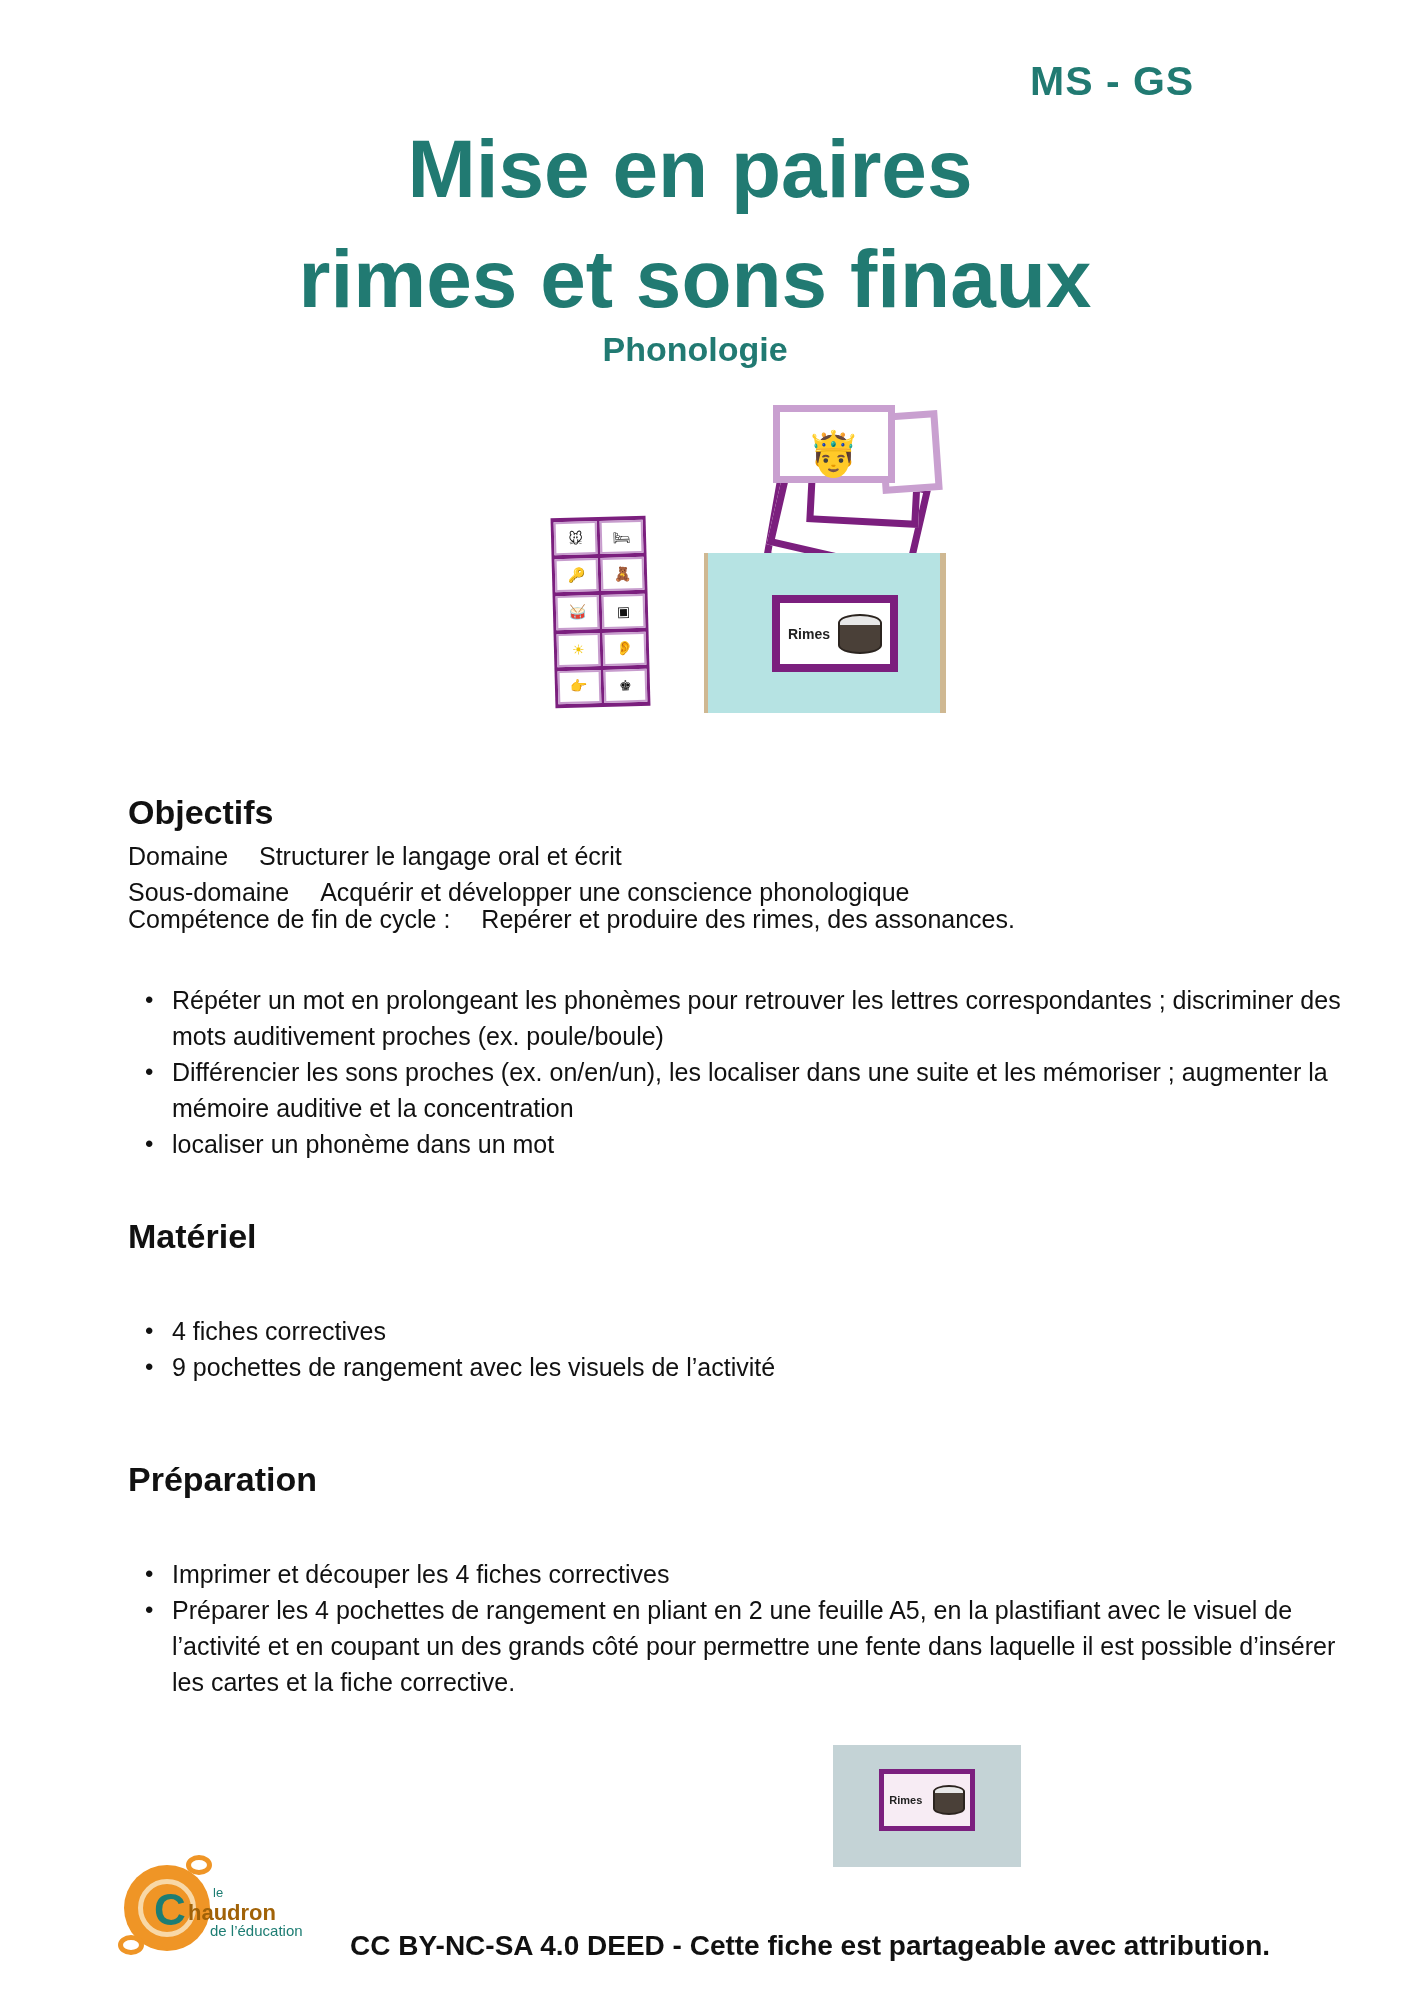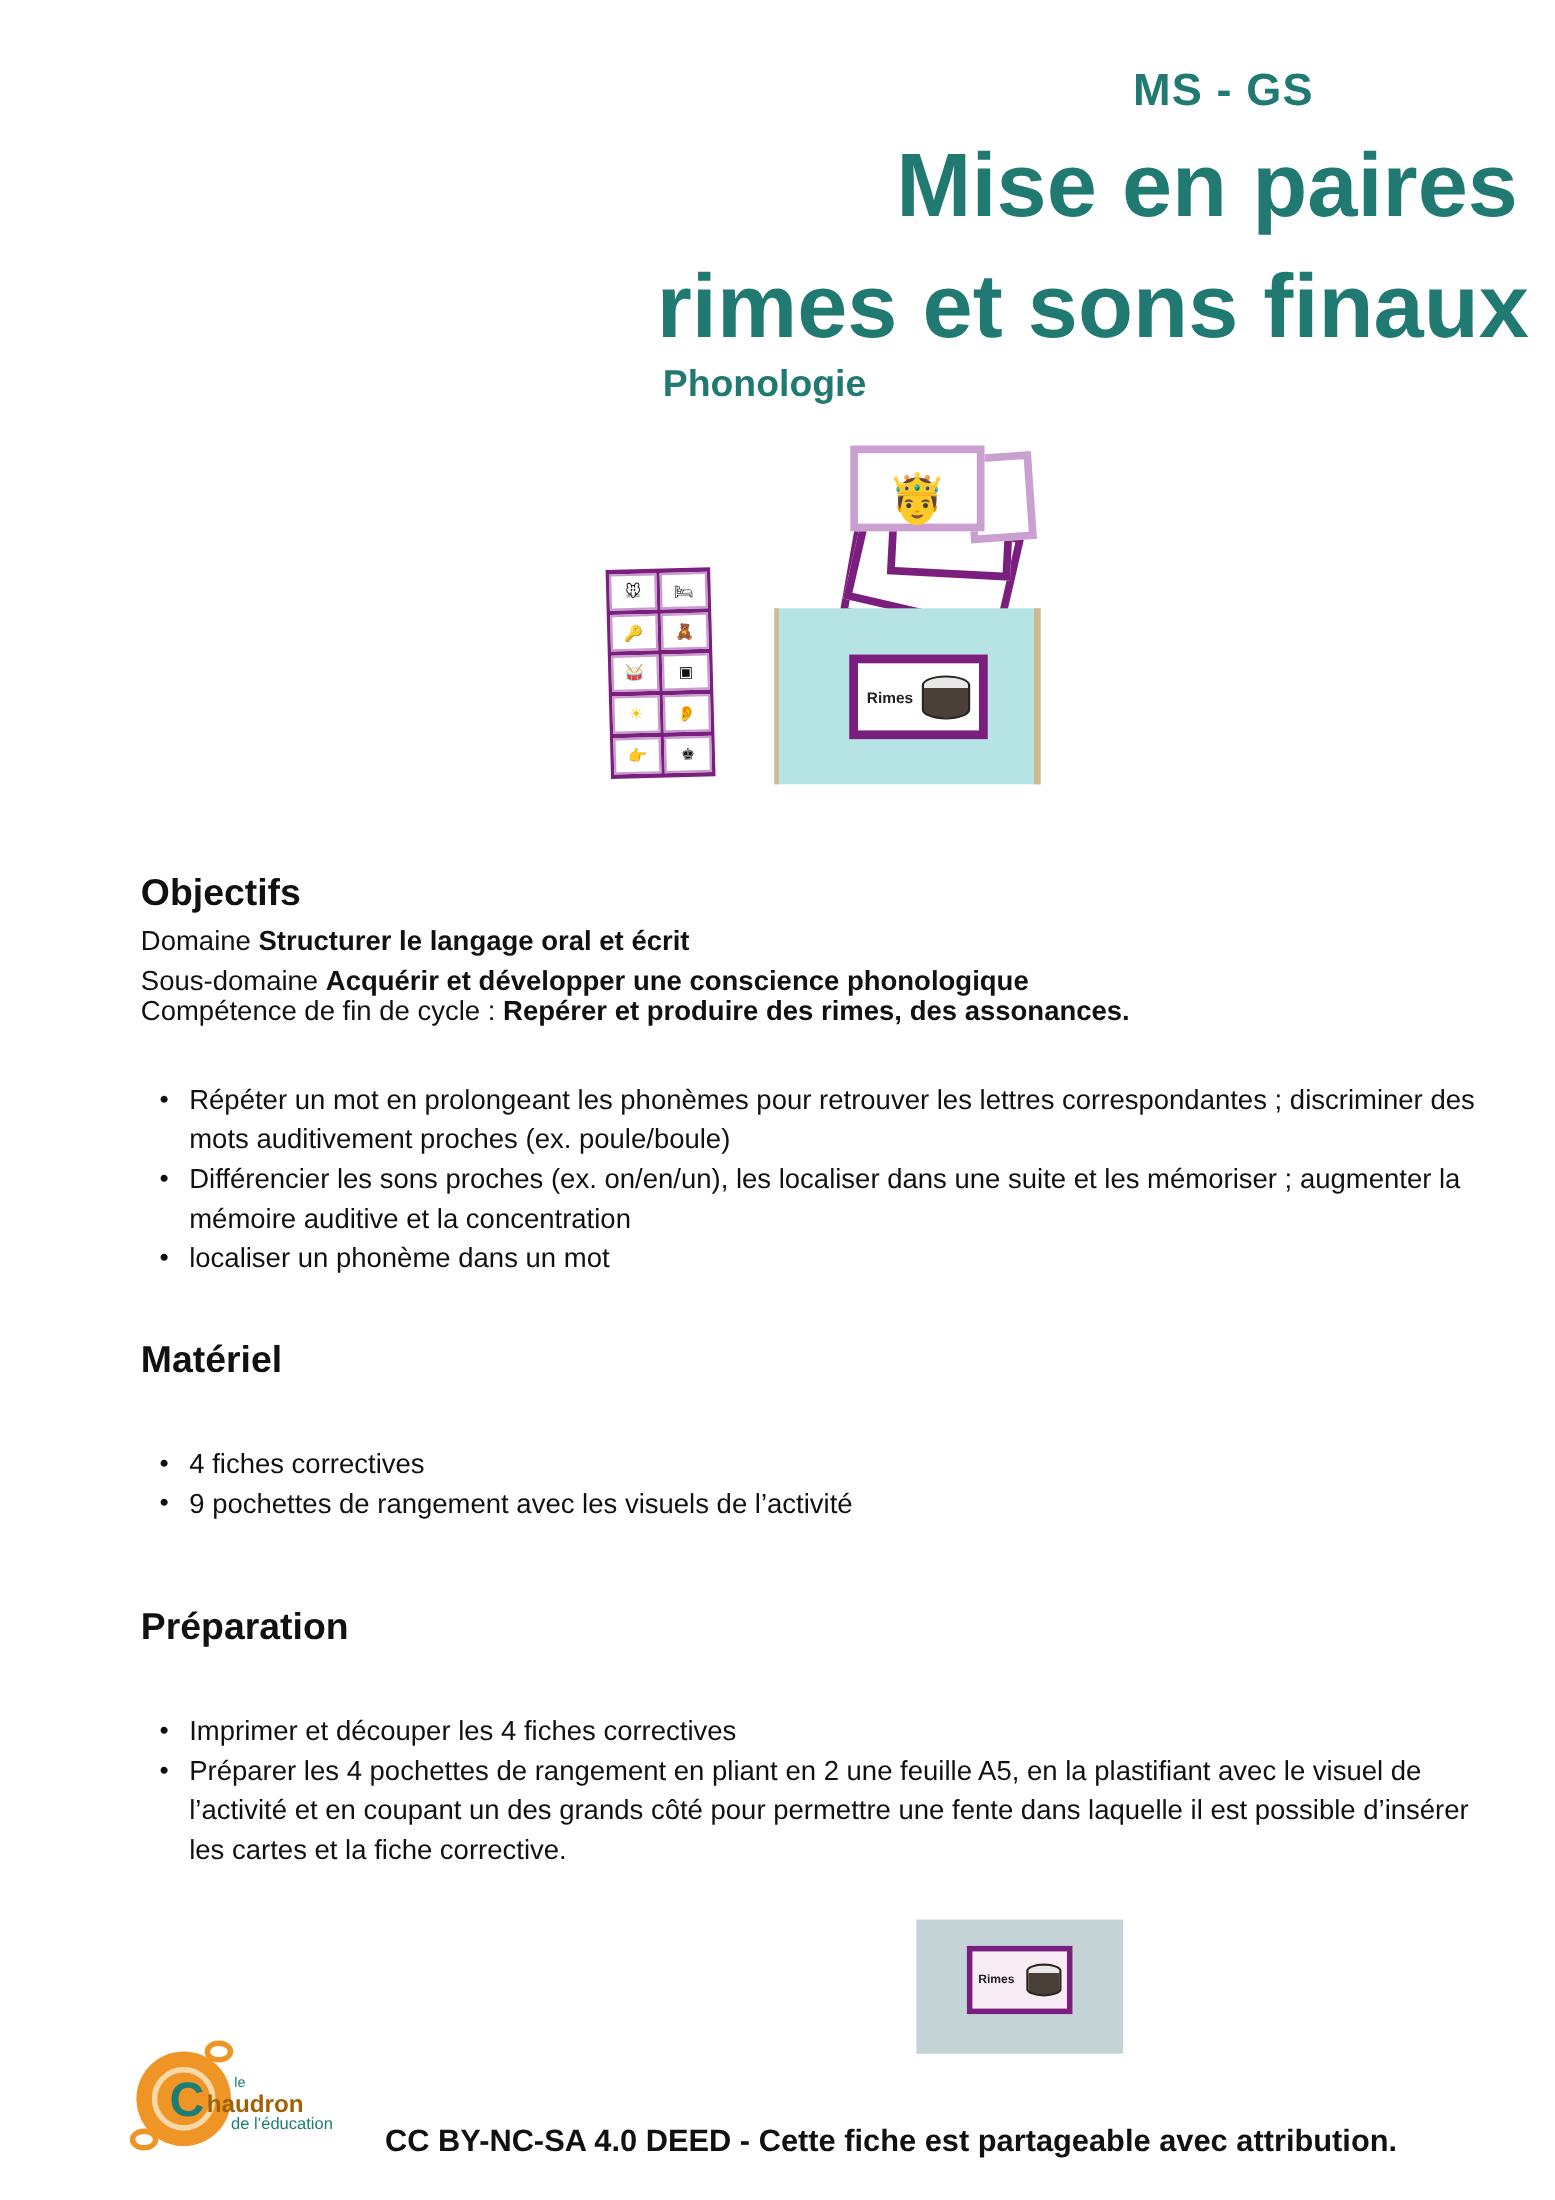--- a/index.html
+++ b/index.html
@@ -1,36 +1,36 @@
 <!DOCTYPE html>
 <html><head>
   <meta charset="utf-8">
   <style>
     * { box-sizing: border-box; margin: 0; padding: 0; }
     html, body { width: 1414px; height: 2000px; background: #ffffff; overflow: hidden; }
     body { position: relative; font-family: "Liberation Sans", "DejaVu Sans", sans-serif; color: #111; }
     .teal { color: #217a72; }
     .level { position: absolute; left: 1030px; top: 58px; font-size: 41px; font-weight: bold; letter-spacing: 1px; }
-    .title { position: absolute; left: 0; width: 1390px; text-align: right; font-weight: bold; font-size: 82px; line-height: 1; }
+    .title { position: absolute; left: 0; width: 1390px; text-align: center; font-weight: bold; font-size: 82px; line-height: 1; }
     .t1 { top: 128px; left: 0; width: 1380px; }
     .t2 { top: 238px; }
     .subtitle { position: absolute; left: 0; width: 1390px; top: 330px; text-align: center; font-size: 34px; font-weight: bold; }
     .sheet { position: absolute; left: 553px; top: 517px; width: 95px; height: 190px; background: #7b1f7e; transform: rotate(-1.5deg); padding: 4px 3px; display: grid; grid-template-columns: 1fr 1fr; grid-gap: 4px 3px; }
     .sheet .cell { background: #fff; border: 2px solid #c79ccd; display:flex; align-items:center; justify-content:center; font-size: 14px; }
     .pile { position: absolute; }
     .card { position: absolute; background: #fff; border: 7px solid #7b1f7e; }
     .card.light { border-color: #c9a0d0; }
     .folder { position: absolute; left: 704px; top: 553px; width: 242px; height: 160px; background: #b6e3e3; border-right: 6px solid #cfb892; border-left: 4px solid #cfb892; }
     .folder-label { position: absolute; left: 64px; top: 42px; width: 126px; height: 77px; background: #fff; border: 8px solid #7b1f7e; display:flex; align-items:center; justify-content:space-around; padding: 0 4px; }
     .folder-label span.lbl { font-size: 14px; font-weight: bold; color: #222; }
     .drum { width: 44px; height: 40px; border-radius: 50% / 22%; background: linear-gradient(#e8e8e8 0 25%, #4a4038 25% 100%); border: 2px solid #2b241f; }
 
     .h2 { position: absolute; left: 128px; font-size: 34px; font-weight: bold; color: #111; }
     .line { position: absolute; left: 128px; font-size: 25px; color: #111; white-space: nowrap; }
-    .line b { font-weight: bold; }
+    .line b { font-weight: normal; margin-left: 24px; }
     ul.bul { position: absolute; left: 172px; width: 1170px; list-style: none; font-size: 25px; line-height: 36px; color: #111; }
     ul.bul li { position: relative; padding-left: 0; }
     ul.bul li::before { content: "\2022"; position: absolute; left: -27px; top: 0; font-size: 24px; }
 
     .thumb { position: absolute; left: 833px; top: 1745px; width: 188px; height: 122px; background: #c4d3d6; }
     .thumb-label { position: absolute; left: 46px; top: 24px; width: 96px; height: 62px; background: #f7ecf4; border: 5px solid #7b1f7e; display:flex; align-items:center; justify-content:space-around; }
     .thumb-label span.lbl { font-size: 11px; font-weight: bold; color:#222; }
     .thumb-label .drum { width: 32px; height: 30px; }
 
     .logo { position: absolute; left: 118px; top: 1855px; width: 220px; height: 110px; }

